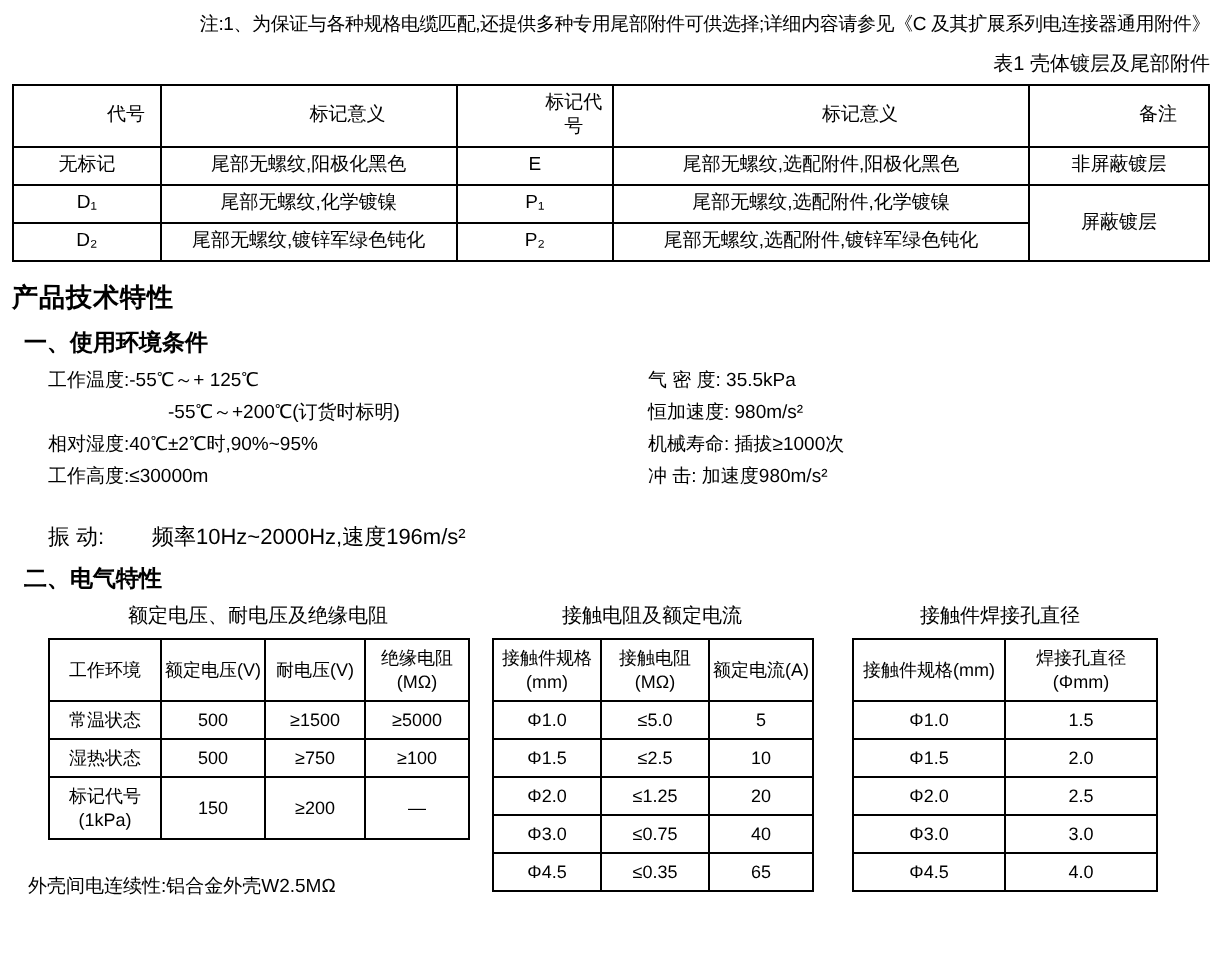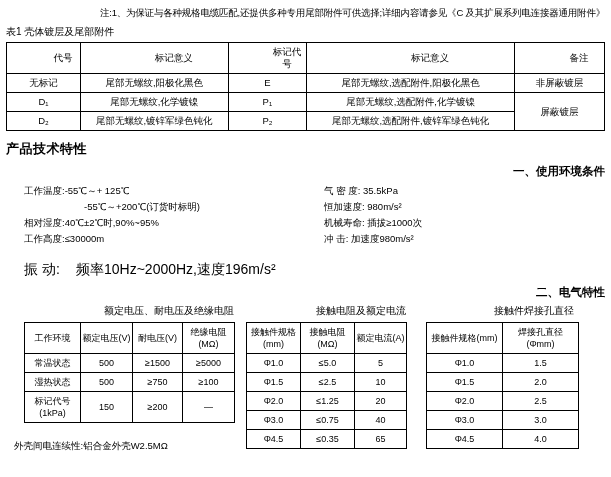--- a/index.html
+++ b/index.html
@@ -24,21 +24,21 @@
   }
   .note-line {
     font-size: 9.5px;
     line-height: 13px;
     white-space: nowrap;
     letter-spacing: -0.2px;
     margin-top: 2px;
     text-align: right;
   }
   .tbl-caption {
-    text-align: left;
+    text-align: right;
     font-size: 10px;
     margin-top: 6px;
     margin-bottom: 3px;
   }
   table.grid {
     border-collapse: collapse;
     width: 100%;
     table-layout: fixed;
   }
   table.grid th, table.grid td {
@@ -56,21 +56,20 @@
   h2.section {
     font-size: 13px;
     font-weight: bold;
     margin: 9px 0 5px 0;
     letter-spacing: 0.5px;
   }
   h3.subsection {
     font-size: 11.5px;
     font-weight: bold;
     margin: 6px 0 4px 6px;
-    text-align: right;
   }
   .env-block {
     position: relative;
     margin-left: 18px;
     height: 78px;
     font-size: 9.5px;
     line-height: 16px;
   }
   .env-left {
     position: absolute;
@@ -85,34 +84,34 @@
     width: 260px;
   }
   .env-row {
     white-space: nowrap;
   }
   .indent-cont {
     padding-left: 60px;
   }
   .vib-row {
     margin-left: 18px;
-    font-size: 14px;
+    font-size: 11px;
     white-space: nowrap;
   }
   .vib-label {
     display: inline-block;
     width: 52px;
   }
   .tables-row {
     position: relative;
     margin-top: 4px;
     height: 130px;
   }
   .tbl-head {
-    text-align: right;
+    text-align: center;
     font-size: 10px;
     margin-bottom: 4px;
     white-space: nowrap;
   }
   .t1 { position: absolute; left: 18px; top: 0; width: 210px; }
   .t2 { position: absolute; left: 240px; top: 0; width: 160px; }
   .t3 { position: absolute; left: 420px; top: 0; width: 148px; }
   .t1 table td, .t1 table th { font-size: 9px; padding: 3px 1px; }
   .t2 table td, .t2 table th { font-size: 9px; padding: 3px 1px; }
   .t3 table td, .t3 table th { font-size: 9px; padding: 3px 1px; }

